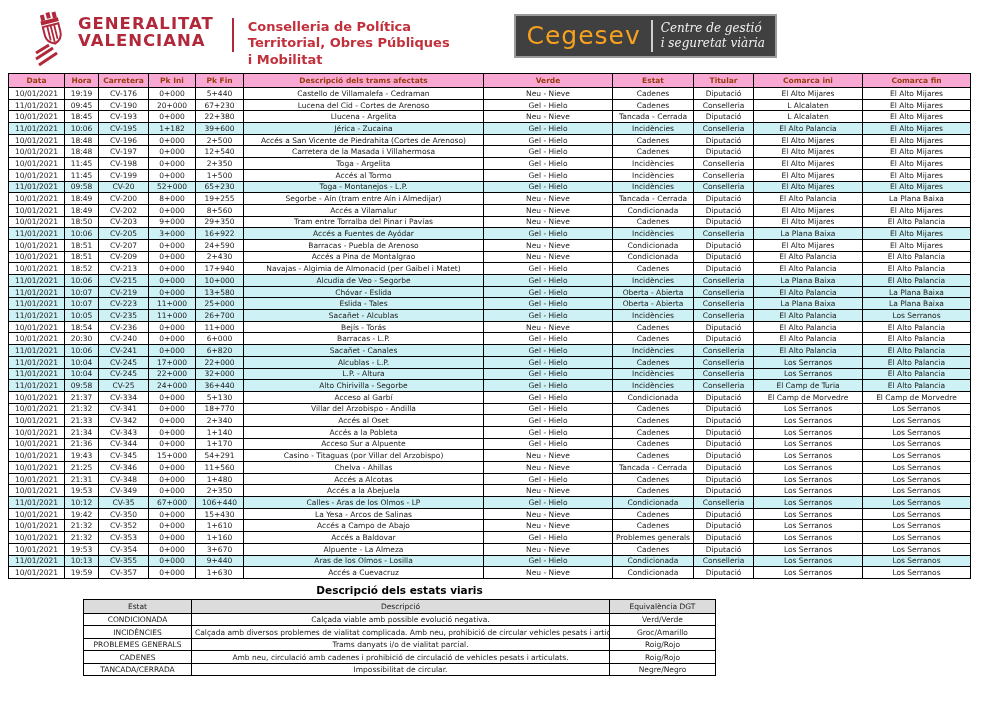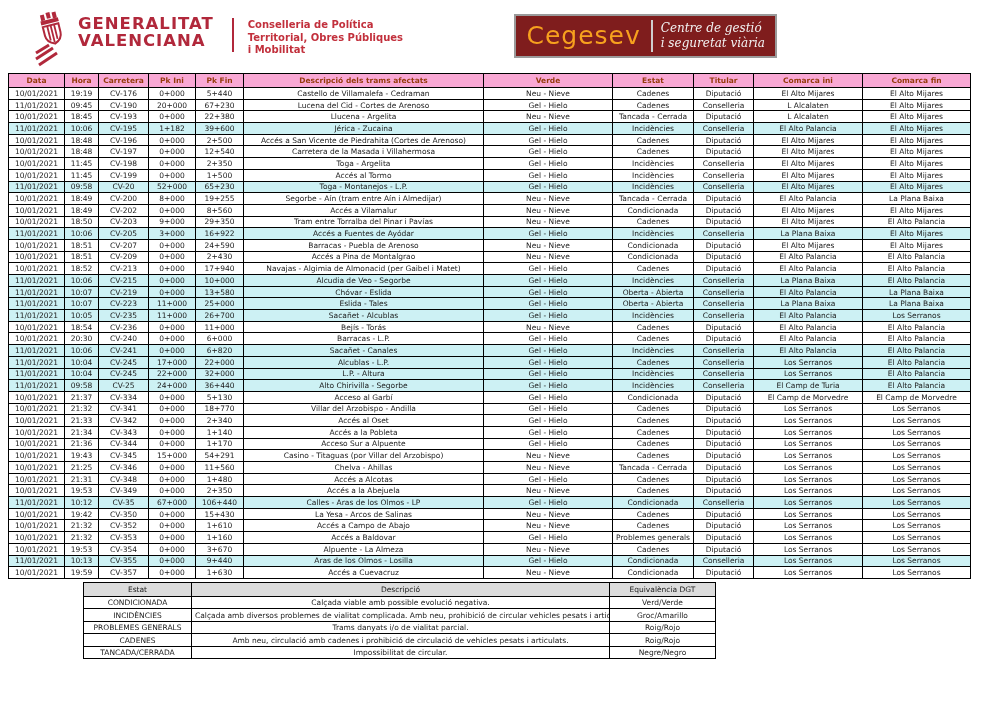--- a/index.html
+++ b/index.html
@@ -5,23 +5,23 @@
   html,body{margin:0;padding:0;background:#fff;}
   body{width:1000px;height:707px;overflow:hidden;font-family:"DejaVu Sans","Liberation Sans",sans-serif;color:#111;}
   .page{position:relative;width:799px;height:707px;background:#fff;}
 
   
   .top{display:flex;justify-content:space-between;align-items:flex-start;padding:10px 22px 0 34px;height:60px;}
   .gva{display:flex;align-items:flex-start;gap:8px;}
   .gva-emblem{flex:0 0 auto;margin-top:1px;}
   .gva-name{color:#B1283B;font-weight:bold;font-size:16.5px;line-height:1.02;letter-spacing:1px;margin-top:6px;}
   .gva-divider{width:2px;height:34px;background:#B1283B;margin:8px 6px 0 10px;}
-  .gva-dep{color:#C2303C;font-size:10px;font-weight:bold;line-height:1.25;margin-top:9px;}
-
-  .cegesev{display:flex;align-items:stretch;background:#7f1d1d;border:2px solid #9a9a9a;margin-top:4px;padding:3px 10px;height:34px;}
+  .gva-dep{color:#C2303C;font-size:13px;font-weight:bold;line-height:1.25;margin-top:9px;}
+
+  .cegesev{display:flex;align-items:stretch;background:#404040;border:2px solid #9a9a9a;margin-top:4px;padding:3px 10px;height:34px;}
   .cegesev-name{color:#F7A11E;font-size:25px;line-height:34px;letter-spacing:1px;padding-right:10px;}
   .cegesev-sep{width:2px;background:#cfcfcf;margin:1px 8px 1px 0;}
   .cegesev-tag{color:#f2f2f2;font-style:italic;font-size:12px;line-height:1.25;font-family:"DejaVu Serif","Liberation Serif",serif;align-self:center;white-space:nowrap;}
 
   
   table{border-collapse:collapse;table-layout:fixed;}
   .main-table{width:962px;margin:3px 0 0 8px;font-size:7.5px;}
   .main-table th{background:#f9a8d4;color:#963A0C;font-weight:bold;border:1px solid #000;height:13px;padding:0 1px;white-space:nowrap;overflow:hidden;font-size:7.5px;}
   .main-table td{border:1px solid #000;height:10.7px;padding:0 2px;text-align:center;white-space:nowrap;overflow:hidden;color:#1a1a1a;}
   .main-table tr.hl td{background:#CDF1F4;}
@@ -651,20 +651,21 @@
           <td>Accés a Cuevacruz</td>
           <td>Neu - Nieve</td>
           <td>Condicionada</td>
           <td>Diputació</td>
           <td>Los Serranos</td>
           <td>Los Serranos</td>
         </tr>
       </tbody>
   </table>
 
+  <div class="legend-title">Descripció dels estats viaris</div>
   <table class="legend-table">
     <colgroup>
         <col style="width:108px">
         <col style="width:418px">
         <col style="width:106px">
       </colgroup>
     <thead>
         <tr id="legend-head-row">
           <th>Estat</th>
           <th>Descripció</th>

